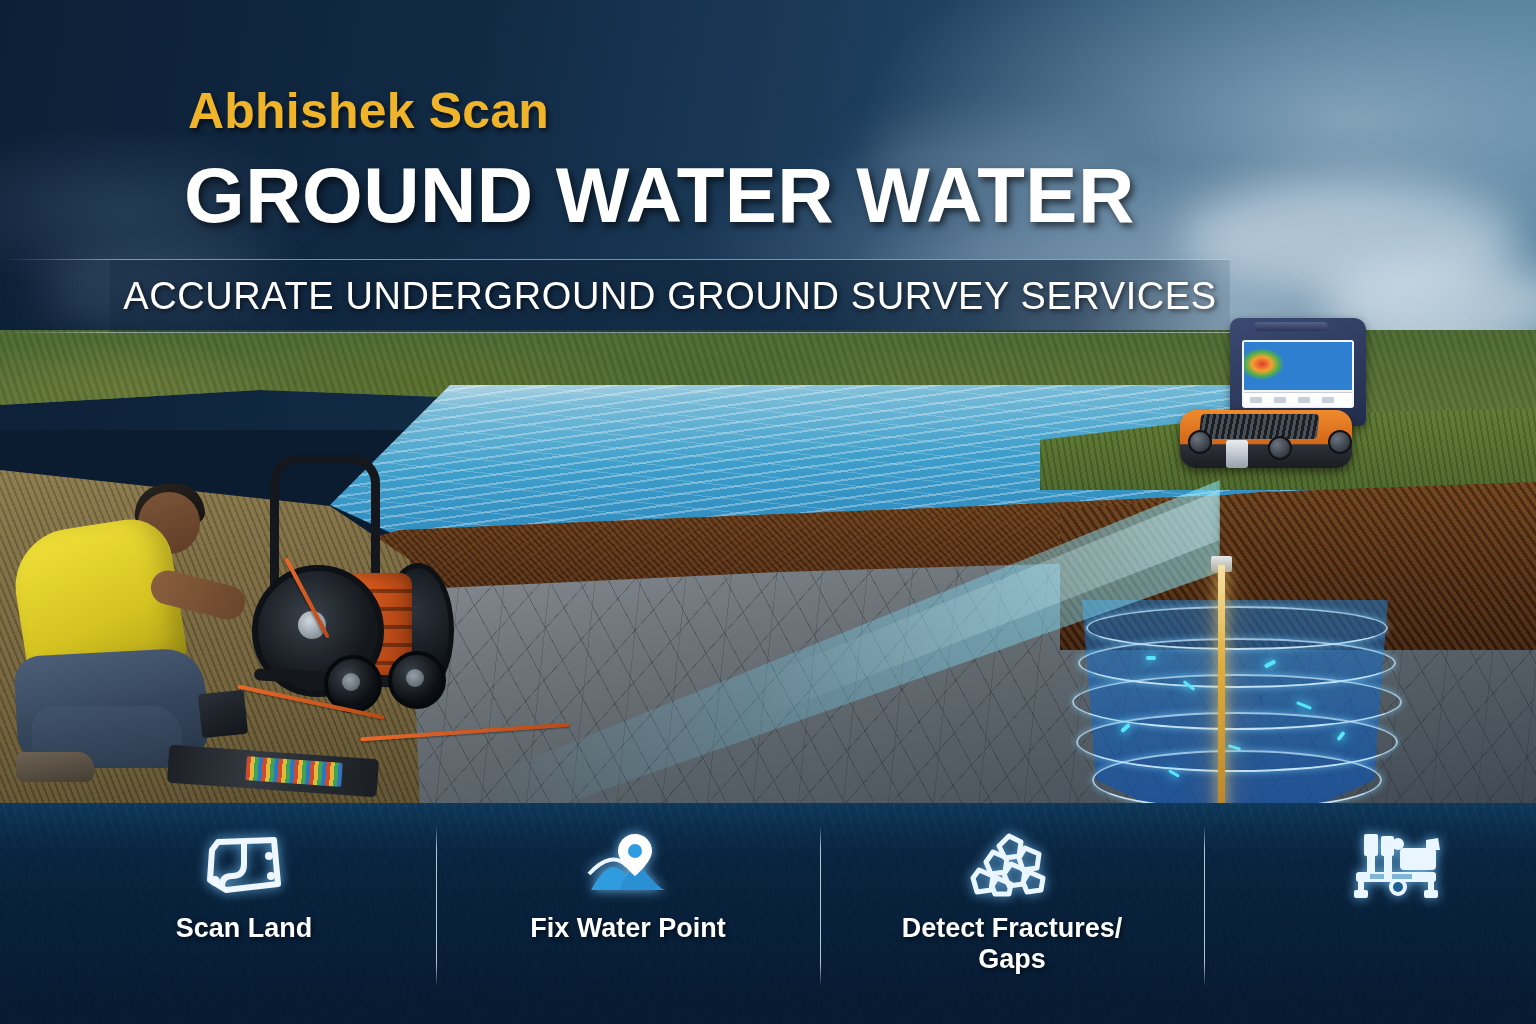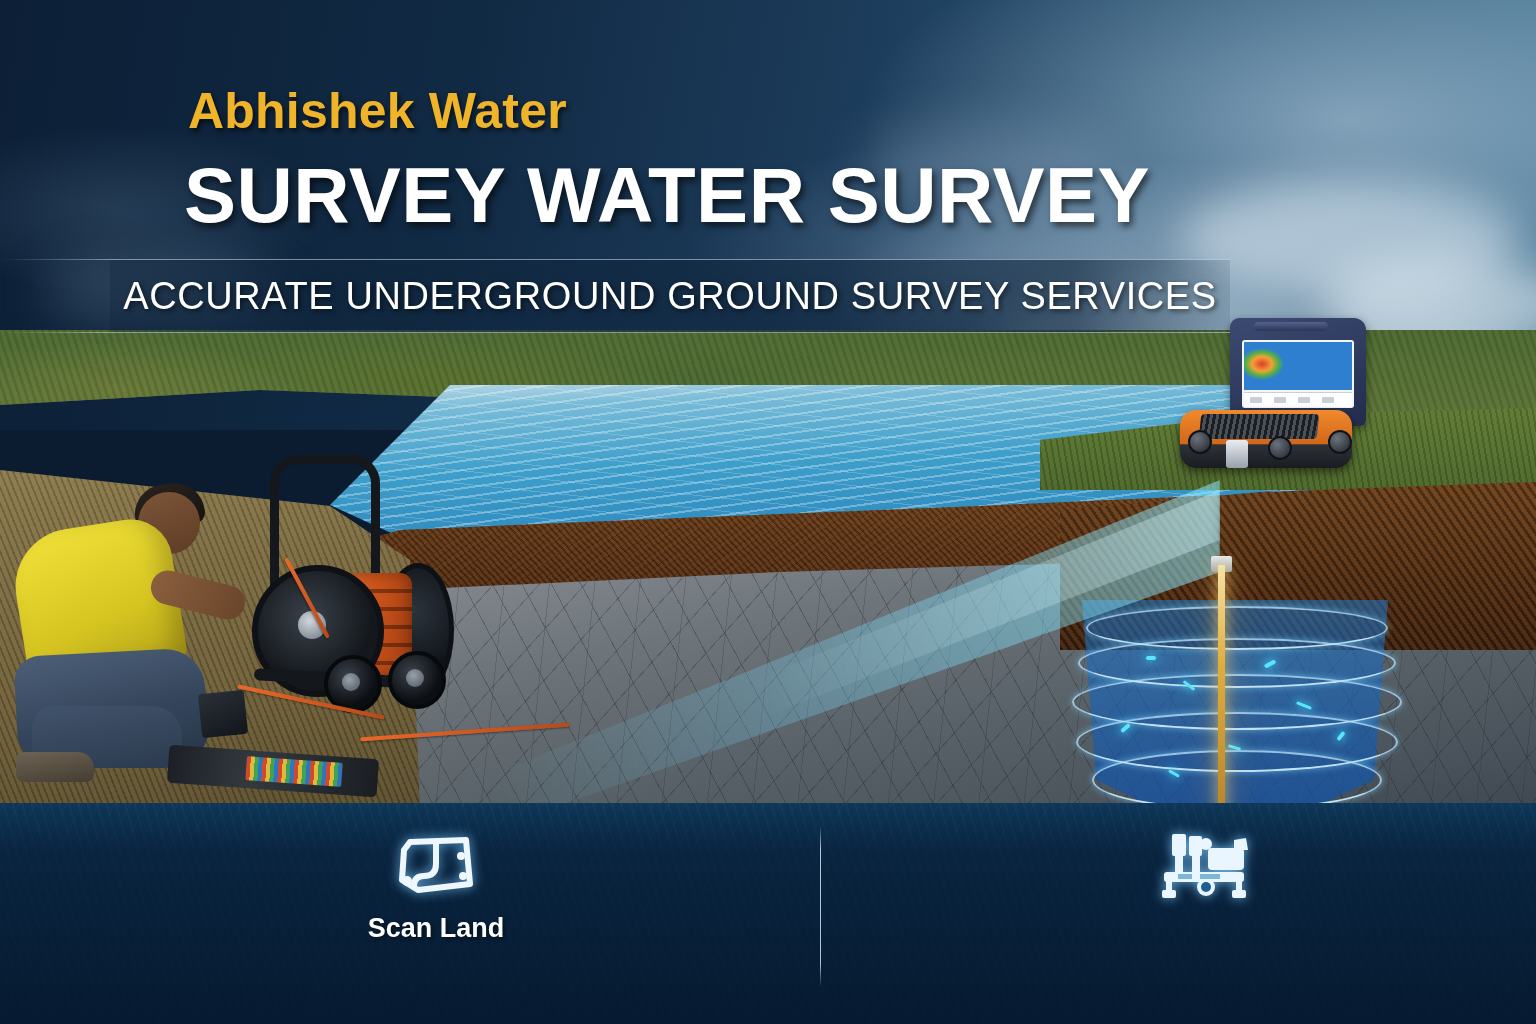--- a/index.html
+++ b/index.html
@@ -338,22 +338,22 @@
 
   <div class="cable" style="left:262px;top:596px;width:90px;transform:rotate(62deg);"></div>
   <div class="cable" style="left:236px;top:700px;width:150px;transform:rotate(12deg);"></div>
   <div class="cable" style="left:360px;top:730px;width:210px;transform:rotate(-4deg);"></div>
   <div class="handbox"></div>
   <div class="ground-dev">
       <i></i>
     </div>
 
   <div class="title-wrap">
-    <div class="kicker">Abhishek Water</div>
-    <div class="headline">SURVEY WATER SURVEY</div>
+    <div class="kicker">Abhishek Scan</div>
+    <div class="headline">GROUND WATER WATER</div>
     <div class="sub-band">
       <div class="subtitle">ACCURATE UNDERGROUND GROUND SURVEY SERVICES</div>
     </div>
   </div>
 
   <div class="footer">
     <div class="fgrid">
 
       <div class="fcell">
         <div class="ficon glow">
@@ -361,21 +361,49 @@
             <path d="M8 16 L14 8 L70 6 L74 50 L22 56 L6 46 Z" fill="none" stroke="#eef7fd" stroke-width="6" stroke-linejoin="round"></path>
             <path d="M40 8 L40 30 Q40 42 28 42 Q18 42 18 52" fill="none" stroke="#eef7fd" stroke-width="6" stroke-linejoin="round"></path>
             <circle cx="11" cy="47" r="5" fill="#eef7fd"></circle>
             <circle cx="65" cy="22" r="4" fill="#eef7fd"></circle>
             <circle cx="67" cy="42" r="4" fill="#eef7fd"></circle>
           </svg>
         </div>
         <div class="flabel">Scan Land</div>
       </div>
 
-
+      <div class="fcell">
+        <div class="ficon glow">
+          <svg width="86" height="66" viewBox="0 0 86 66">
+            <path d="M6 58 Q24 24 38 40 Q50 54 44 58 Z" fill="#2f9ce0"></path>
+            <path d="M34 58 Q48 26 60 40 Q74 56 80 58 Z" fill="#2b8fd4"></path>
+            <path d="M4 42 Q26 18 42 34" fill="none" stroke="#eaf6ff" stroke-width="4"></path>
+            <path d="M50 2 C40 2 33 10 33 19 C33 30 50 44 50 44 C50 44 67 30 67 19 C67 10 60 2 50 2 Z" fill="#ffffff"></path>
+            <circle cx="50" cy="19" r="7" fill="#2f9ce0"></circle>
+          </svg>
+        </div>
+        <div class="flabel">Fix Water Point</div>
+      </div>
+
+      <div class="fcell">
+        <div class="ficon glow">
+          <svg width="86" height="66" viewBox="0 0 86 66">
+            <g fill="none" stroke="#eaf6ff" stroke-width="5" stroke-linejoin="round">
+              <path d="M40 4 L52 10 L50 24 L36 26 L30 14 Z"></path>
+              <path d="M56 16 L70 22 L68 36 L54 38 L50 26 Z"></path>
+              <path d="M24 20 L38 26 L36 40 L22 42 L17 30 Z"></path>
+              <path d="M42 32 L56 38 L54 52 L40 54 L35 42 Z"></path>
+              <path d="M10 38 L24 44 L22 58 L8 60 L4 46 Z"></path>
+              <path d="M60 40 L74 46 L72 58 L58 60 L54 50 Z"></path>
+              <path d="M28 46 L42 52 L40 62 L26 62 L23 54 Z"></path>
+            </g>
+          </svg>
+        </div>
+        <div class="flabel">Detect Fractures/<br>Gaps</div>
+      </div>
 
       <div class="fcell">
         <div class="ficon glow">
           <svg width="96" height="66" viewBox="0 0 96 66">
             <g fill="#eaf6ff">
               <rect x="16" y="2" width="14" height="22" rx="2"></rect>
               <rect x="33" y="4" width="13" height="20" rx="2"></rect>
               <rect x="19" y="24" width="8" height="16"></rect>
               <rect x="36" y="24" width="8" height="16"></rect>
               <circle cx="50" cy="12" r="6"></circle>

